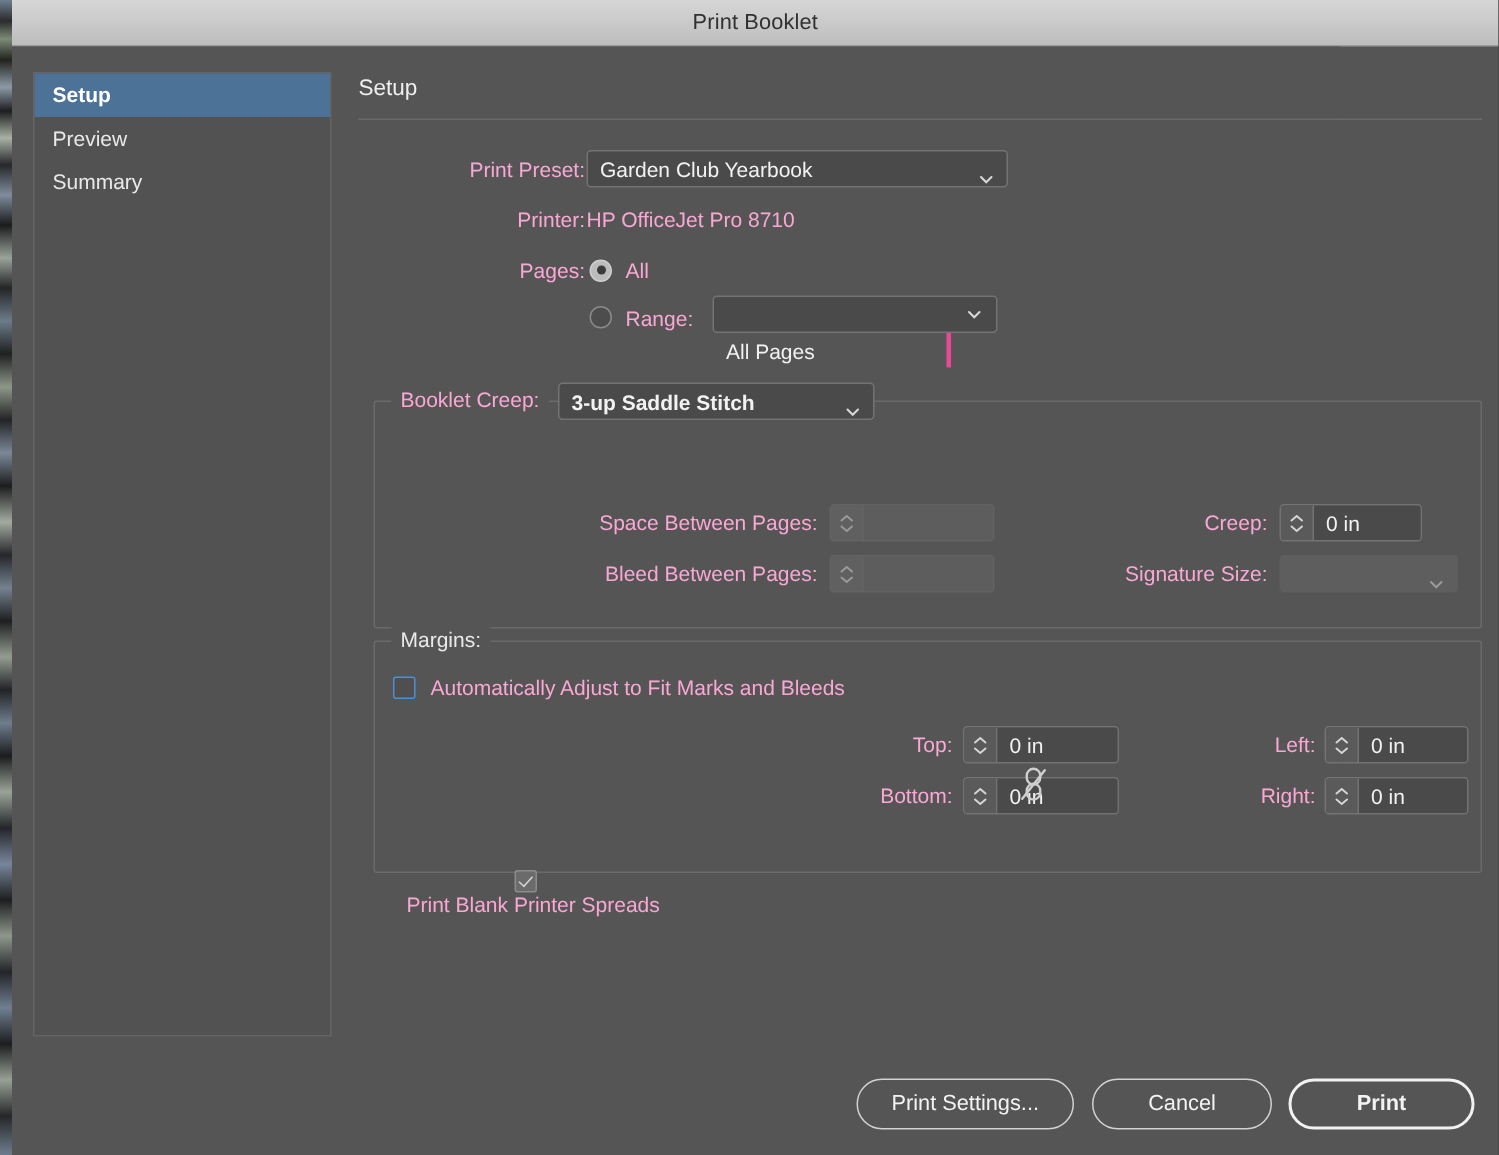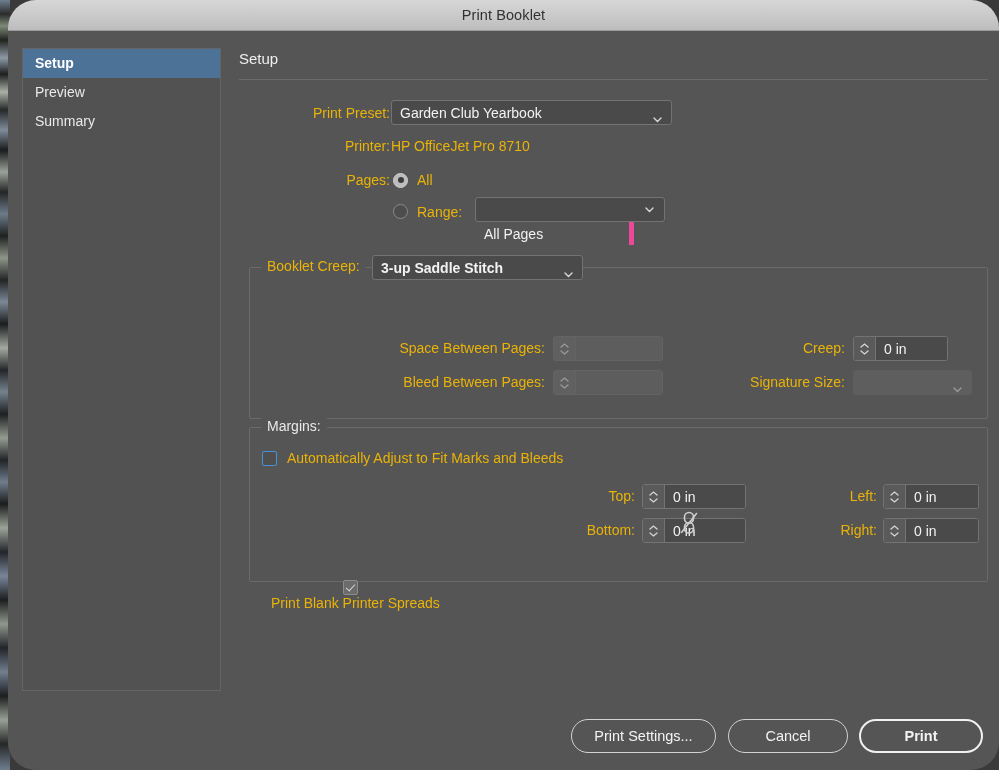--- a/index.html
+++ b/index.html
@@ -38,21 +38,20 @@
 
   
   #dialog-window {
     position: absolute;
     left: 8px; top: 0;
     width: 991px;
     height: 770px;
     background: #555555;
     z-index: 1;
     overflow: hidden;
-    border-radius: 28px;
   }
 
   #titlebar {
     position: absolute;
     left: 0; top: 0;
     width: 991px;
     height: 31px;
     background: linear-gradient(180deg, #d6d6d6 0%, #c9c9c9 55%, #bdbdbd 100%);
     border-bottom: 1px solid #9a9a9a;
     box-sizing: border-box;
@@ -118,21 +117,21 @@
     position: absolute;
     left: 0; top: 48px;
     width: 749px;
     height: 1px;
     background: #6a6a6a;
   }
 
   
   .lbl {
     font-size: 14px;
-    color: #eab308;
+    color: #f9a8d4;
     white-space: nowrap;
   }
 
   .row { position: absolute; display: flex; align-items: center; }
   .right-label { justify-content: flex-end; text-align: right; }
 
   
   .combo {
     position: relative;
     height: 25px;
@@ -159,21 +158,21 @@
     border-color: #5e5e5e;
     color: #8e8e8e;
   }
   .combo.split { padding-left: 0; }
   .combo.split .val {
     flex: 1;
     padding-left: 8px;
     height: 100%;
     display: flex;
     align-items: center;
-    border-right: 5px solid #ec4899;
+    border-right: 3px solid #ec4899;
     margin-top: 48px;
   }
   .combo.split .btn {
     width: 30px;
     height: 100%;
     display: flex;
     align-items: center;
     justify-content: center;
   }
 

